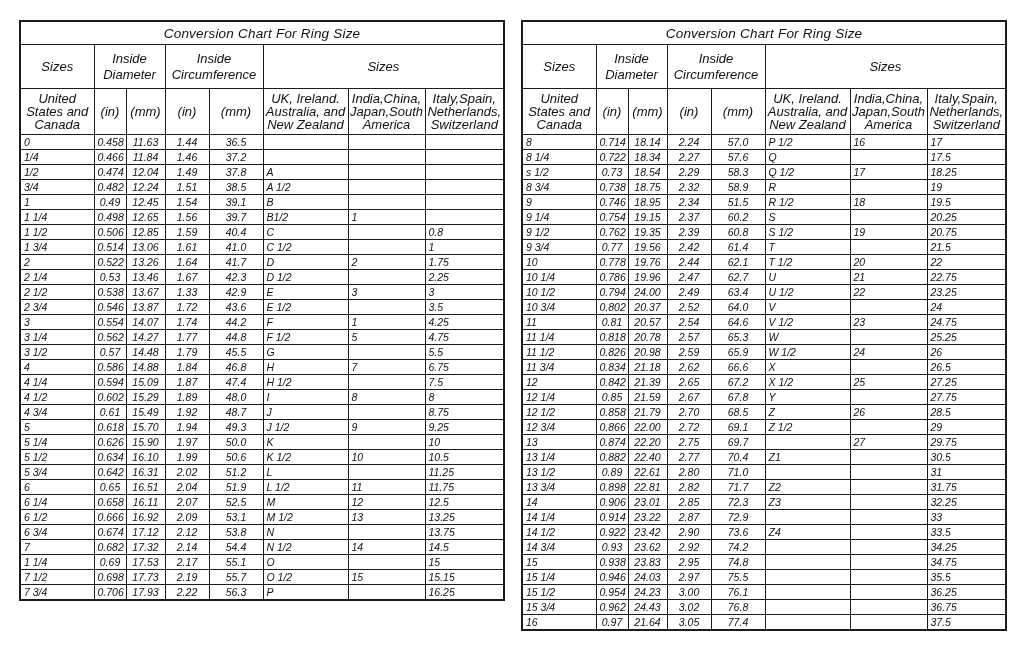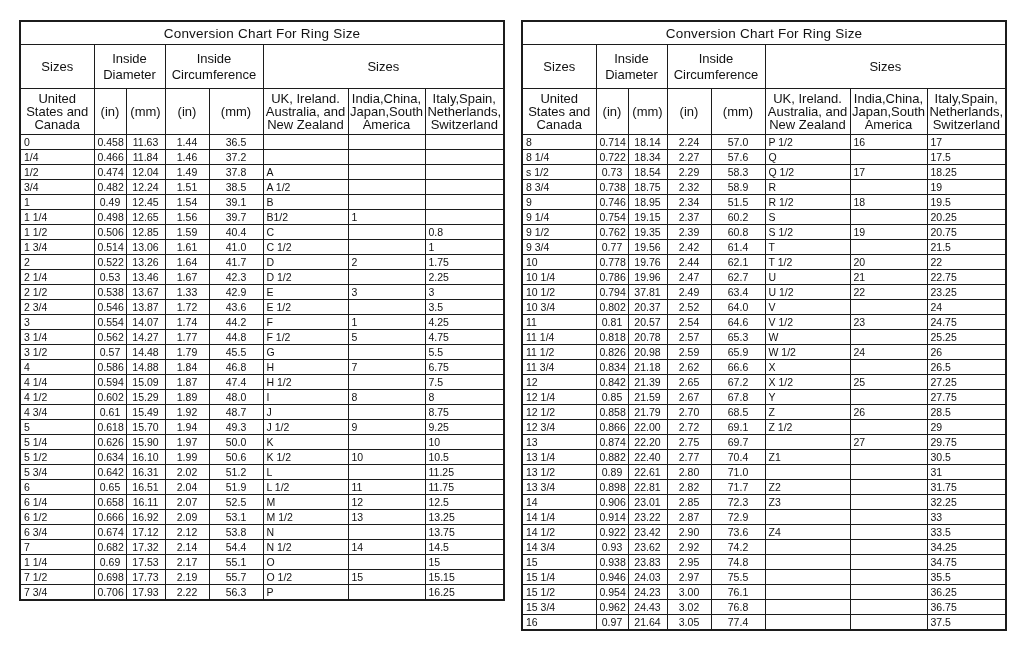--- a/index.html
+++ b/index.html
@@ -1,21 +1,21 @@
 <!DOCTYPE html>
 <html><head>
 <meta charset="utf-8">
 <style>
   html, body { margin:0; padding:0; background:#ffffff; }
   body {
     width:1024px; height:647px;
     font-family:"Liberation Sans", sans-serif;
     color:#111111;
   }
-  .page { position:relative; width:1024px; height:647px; background:#ffffff; overflow:hidden; }
+  .page { position:relative; width:1024px; height:647px; background:#ffffff; overflow:hidden;font-style:italic; }
 
   table.ring {
     position:absolute; top:20px;
     width:484px;
     border-collapse:collapse;
     table-layout:fixed;
     background:#ffffff;
   }
   table.ring.left  { left:19px;  }
   table.ring.right { left:521px; }
@@ -543,21 +543,21 @@
           <td class="c2">19.96</td>
           <td class="c3">2.47</td>
           <td class="c4">62.7</td>
           <td class="c5">U</td>
           <td class="c6">21</td>
           <td class="c7">22.75</td>
         </tr>
         <tr>
           <td class="c0">10 1/2</td>
           <td class="c1">0.794</td>
-          <td class="c2">37.81</td>
+          <td class="c2">24.00</td>
           <td class="c3">2.49</td>
           <td class="c4">63.4</td>
           <td class="c5">U 1/2</td>
           <td class="c6">22</td>
           <td class="c7">23.25</td>
         </tr>
         <tr>
           <td class="c0">10 3/4</td>
           <td class="c1">0.802</td>
           <td class="c2">20.37</td>

